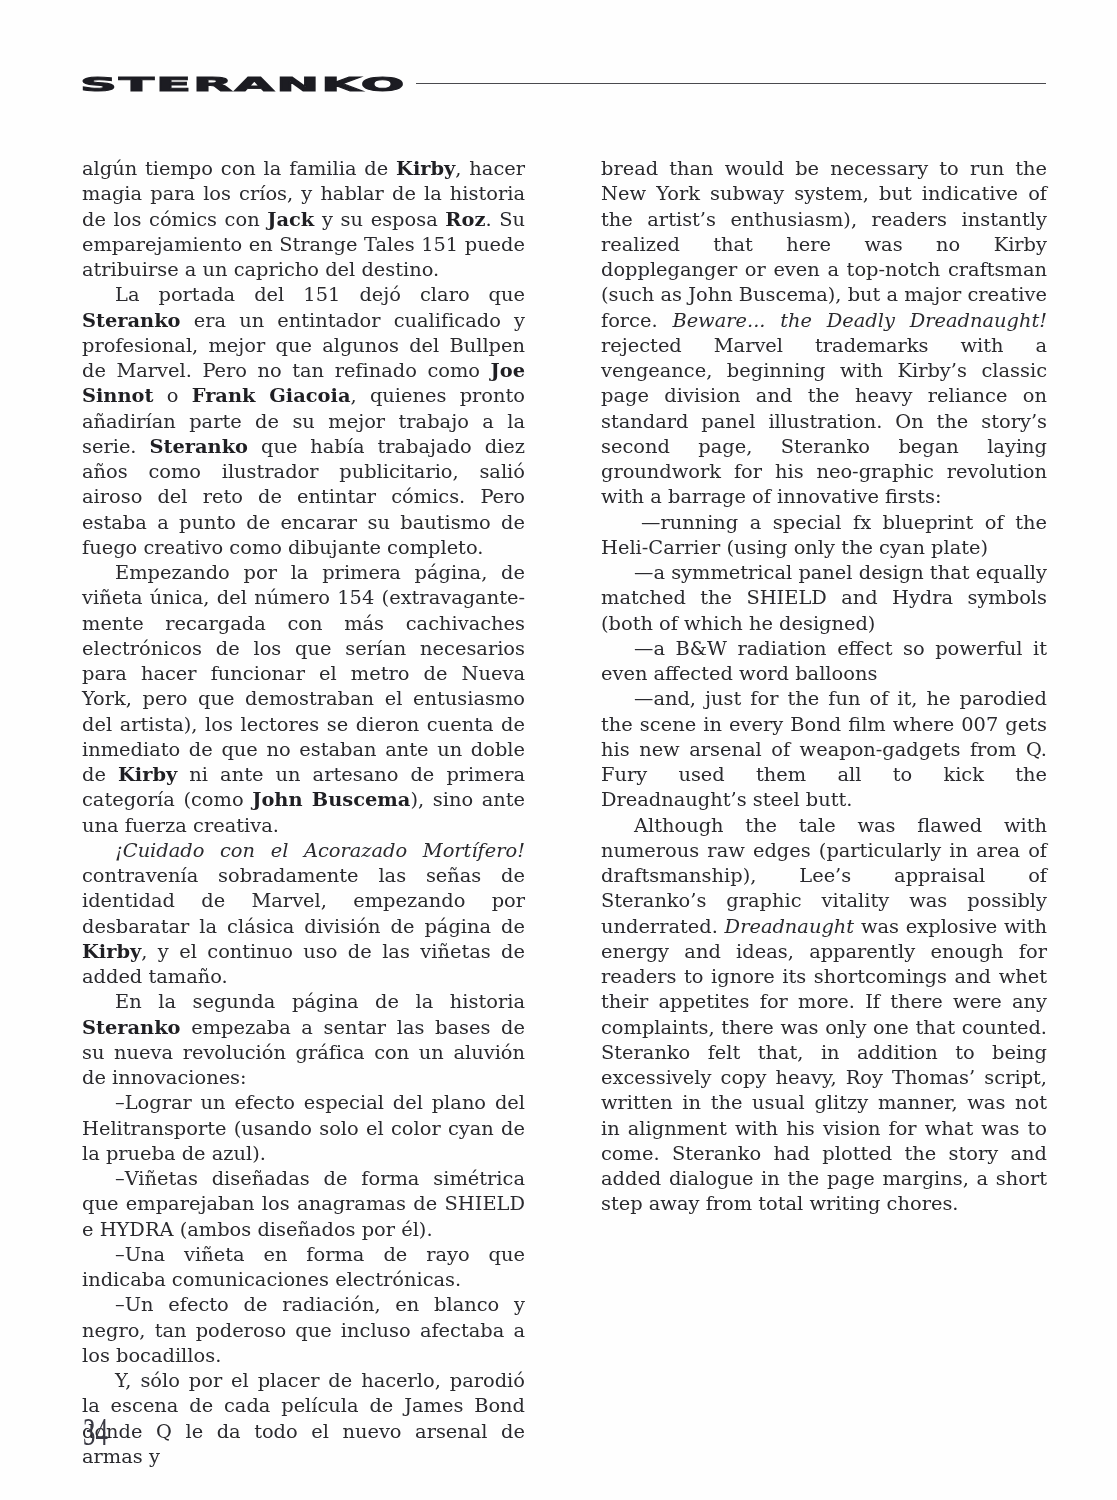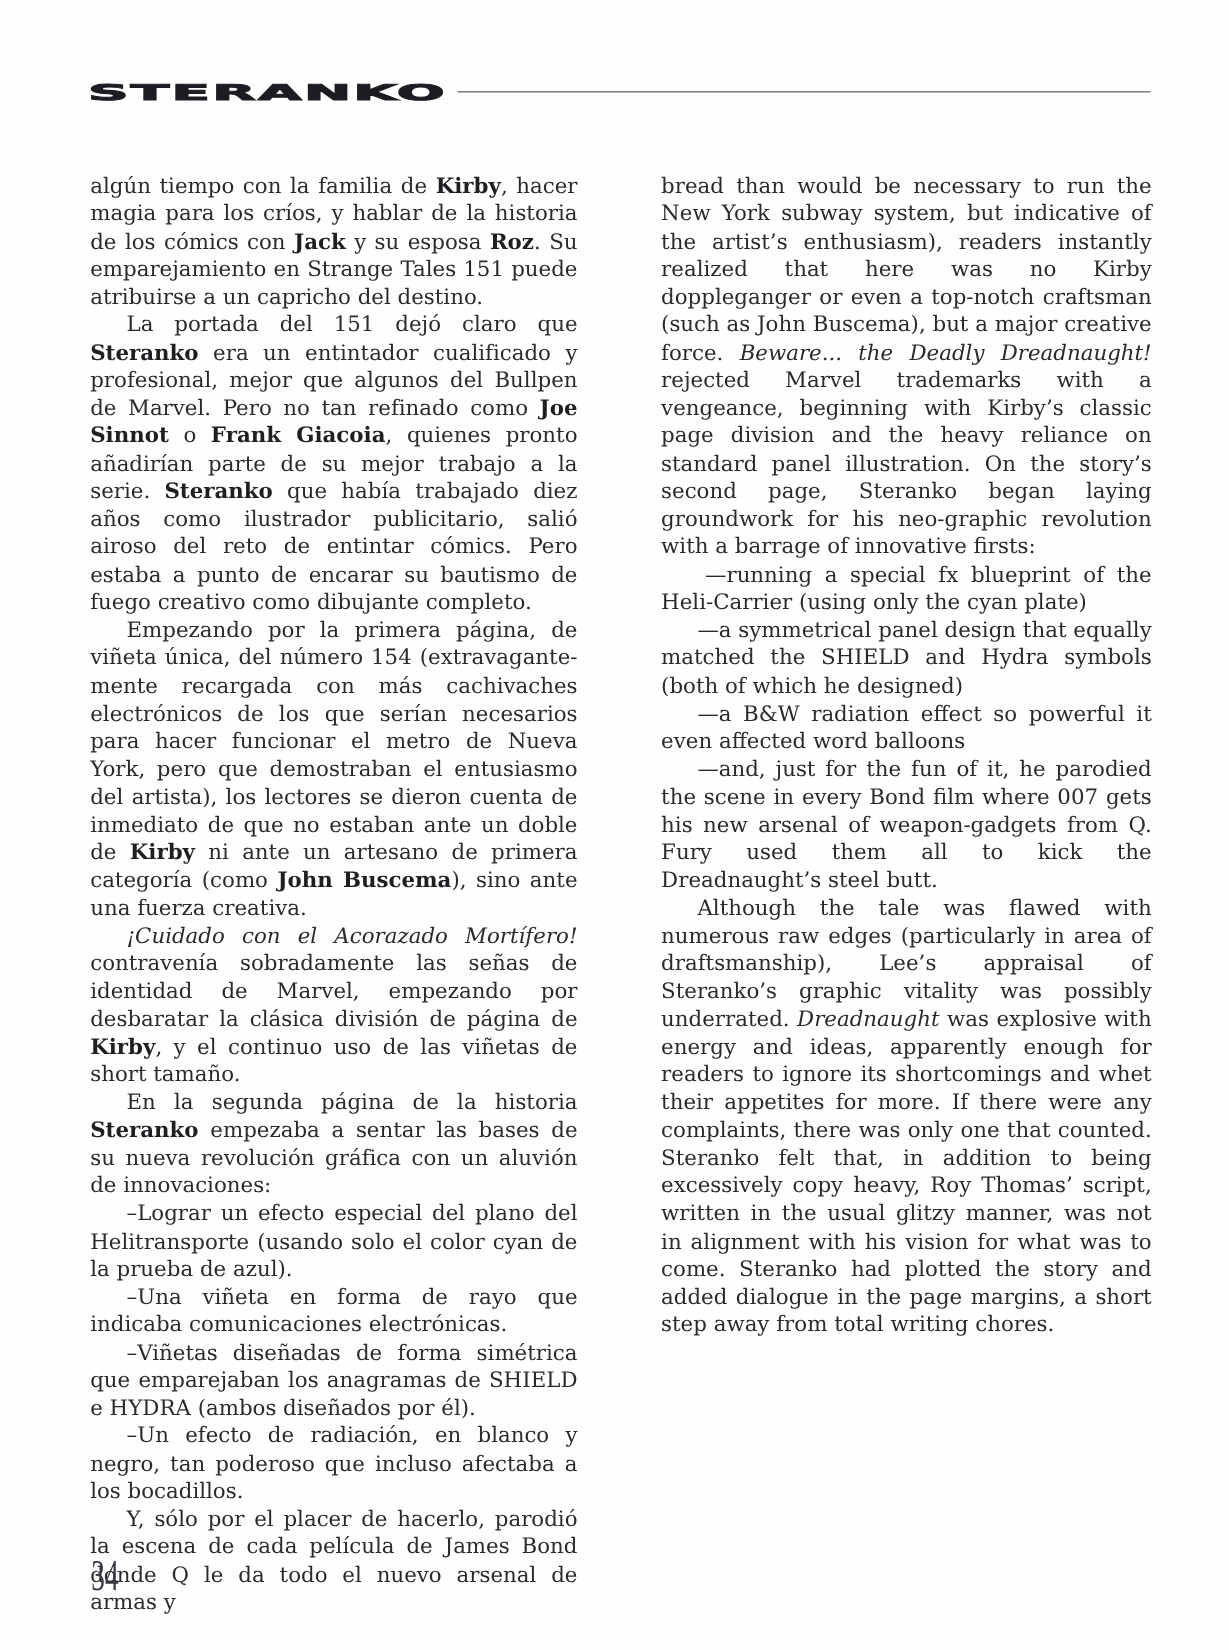--- a/index.html
+++ b/index.html
@@ -70,25 +70,25 @@
 <div>
   <div class="header-logo">
     <span>STERANKO</span>
   </div>
   <div class="header-rule"></div>
 
   <div class="column col-left" lang="es">
       <p class="noindent"><span>algún tiempo con la familia de </span><b>Kirby</b><span>, hacer magia para los críos, y hablar de la historia de los cómics con </span><b>Jack</b><span> y su esposa </span><b>Roz</b><span>. Su emparejamiento en Strange Tales 151 puede atribuirse a un capricho del destino.</span></p>
       <p><span>La portada del 151 dejó claro que </span><b>Steranko</b><span> era un entintador cualificado y profesional, mejor que algunos del Bullpen de Marvel. Pero no tan refinado como </span><b>Joe Sinnot</b><span> o </span><b>Frank Giacoia</b><span>, quienes pronto añadirían parte de su mejor trabajo a la serie. </span><b>Steranko</b><span> que había trabajado diez años como ilustrador publicita­rio, salió airoso del reto de entintar cómics. Pero estaba a punto de encarar su bautismo de fuego creativo como dibujante completo.</span></p>
       <p><span>Empezando por la primera página, de viñeta única, del número 154 (extravagante­mente recargada con más cachivaches electrónicos de los que serían necesarios para hacer funcionar el metro de Nueva York, pero que demostraban el entusiasmo del artista), los lectores se dieron cuenta de inmediato de que no estaban ante un doble de </span><b>Kirby</b><span> ni ante un artesano de primera categoría (como </span><b>John Buscema</b><span>), sino ante una fuerza creativa.</span></p>
-      <p><i>¡Cuidado con el Acorazado Mortífero!</i><span> con­travenía sobradamente las señas de identidad de Marvel, empezando por desbaratar la clásica división de página de </span><b>Kirby</b><span>, y el continuo uso de las viñetas de short tamaño.</span></p>
+      <p><i>¡Cuidado con el Acorazado Mortífero!</i><span> con­travenía sobradamente las señas de identidad de Marvel, empezando por desbaratar la clásica división de página de </span><b>Kirby</b><span>, y el continuo uso de las viñetas de added tamaño.</span></p>
       <p><span>En la segunda página de la historia </span><b>Steranko</b><span> empezaba a sentar las bases de su nueva revolución gráfica con un aluvión de innovaciones:</span></p>
       <p><span>–Lograr un efecto especial del plano del Helitransporte (usando solo el color cyan de la prueba de azul).</span></p>
+      <p><span>–Viñetas diseñadas de forma simétrica que emparejaban los anagramas de SHIELD e HYDRA (ambos diseñados por él).</span></p>
       <p><span>–Una viñeta en forma de rayo que indicaba comunicaciones electrónicas.</span></p>
-      <p><span>–Viñetas diseñadas de forma simétrica que emparejaban los anagramas de SHIELD e HYDRA (ambos diseñados por él).</span></p>
       <p><span>–Un efecto de radiación, en blanco y negro, tan poderoso que incluso afectaba a los bocadillos.</span></p>
       <p><span>Y, sólo por el placer de hacerlo, parodió la escena de cada película de James Bond donde Q le da todo el nuevo arsenal de armas y</span></p>
     </div>
   <div class="column col-right" lang="en">
       <p class="noindent"><span>bread than would be necessary to run the New York subway system, but indicative of the artist’s enthusiasm), readers instantly realized that here was no Kirby doppleganger or even a top-notch craftsman (such as John Buscema), but a major creative force. </span><i>Beware... the Deadly Dreadnaught!</i><span> rejected Marvel trademarks with a vengeance, beginning with Kirby’s classic page division and the heavy reliance on standard panel illustration. On the story’s second page, Steranko began laying groundwork for his neo-graphic revolution with a barrage of innovative firsts:</span></p>
       <p class="item-deep"><span>—running a special fx blueprint of the Heli-Carrier (using only the cyan plate)</span></p>
       <p><span>—a symmetrical panel design that equally matched the SHIELD and Hydra symbols (both of which he designed)</span></p>
       <p><span>—a B&amp;W radiation effect so powerful it even affected word balloons</span></p>
       <p><span>—and, just for the fun of it, he parodied the scene in every Bond film where 007 gets his new arsenal of weapon-gadgets from Q. Fury used them all to kick the Dreadnaught’s steel butt.</span></p>
       <p><span>Although the tale was flawed with numerous raw edges (particularly in area of draftsmanship), Lee’s appraisal of Steranko’s graphic vitality was possibly underrated. </span><i>Dreadnaught</i><span> was explosive with energy and ideas, apparently enough for readers to ignore its shortcomings and whet their appetites for more. If there were any complaints, there was only one that counted. Steranko felt that, in addition to being excessively copy heavy, Roy Thomas’ script, written in the usual glitzy manner, was not in alignment with his vision for what was to come. Steranko had plotted the story and added dialogue in the page margins, a short step away from total writing chores.</span></p>

